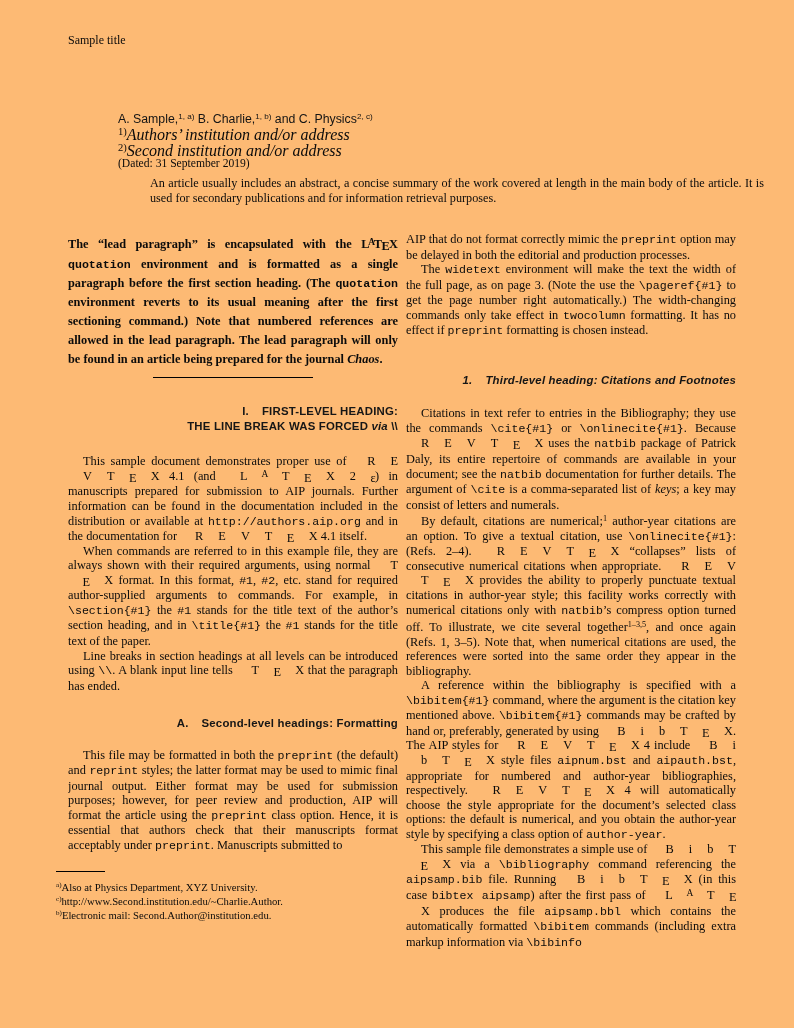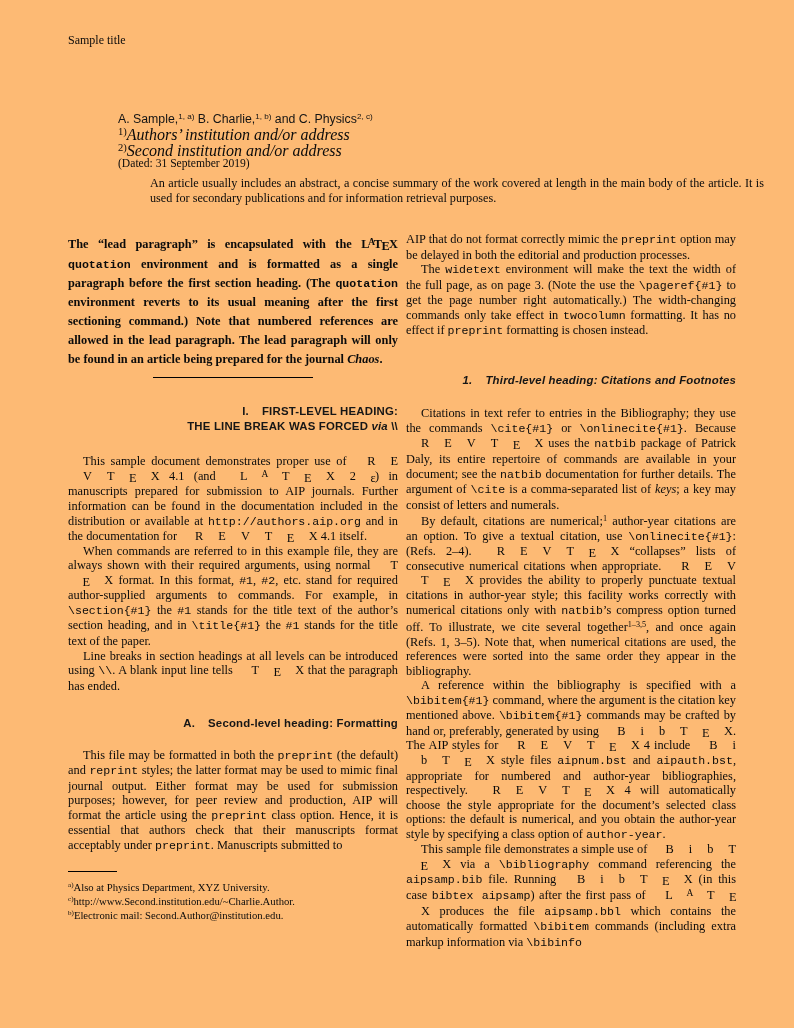--- a/index.html
+++ b/index.html
@@ -44,21 +44,21 @@
   .hd3 .hd-text, .hd3 .hnum { font-style:italic; }
 
   .tt  { font-family:"Liberation Mono", monospace; font-size:0.94em; }
   .it  { font-style:italic; }
   .sup { font-size:0.66em; vertical-align:0.5em; }
 
   .logo span { display:inline-block; }
   .logo .lo { transform:translateY(2.2px); margin:0 -0.6px; }
   .logo .hi { font-size:0.76em; transform:translateY(-3px); margin:0 -1.2px; }
 
-  .footnotes { position:absolute; left:68px; top:871px; width:330px; font-size:10.7px;
+  .footnotes { position:absolute; left:56px; top:871px; width:330px; font-size:10.7px;
                line-height:12.4px; }
   .fn-rule { width:49px; height:1.3px; background:#000; margin-bottom:7px; }
   .fn-line { margin-bottom:0; }
 </style>
 </head>
 <body>
 
 <div class="page">
 
   <div class="running-head">Sample title</div>
@@ -82,21 +82,21 @@
     <div class="hd" style="margin-top:26px;">
       <div><span class="hnum">I.</span><span>FIRST-LEVEL HEADING:</span></div>
       <div><span>THE LINE BREAK WAS FORCED </span><span class="hd-it">via</span><span> \\</span></div>
     </div>
 
     <p class="body" style="margin-top:21px;"><span>This sample document demonstrates proper use of </span><span class="logo"><span>R</span><span>E</span><span>V</span><span>T</span><span class="lo">E</span><span>X</span></span><span> 4.1 (and </span><span class="logo"><span>L</span><span class="hi">A</span><span>T</span><span class="lo">E</span><span>X</span><span>2</span><span class="lo">ε</span></span><span>) in manuscripts prepared for submission to AIP journals. Further information can be found in the documentation included in the distribution or available at </span><span class="tt">http://authors.aip.org</span><span> and in the documentation for </span><span class="logo"><span>R</span><span>E</span><span>V</span><span>T</span><span class="lo">E</span><span>X</span></span><span> 4.1 itself.</span></p>
     <p class="body"><span>When commands are referred to in this example file, they are always shown with their required arguments, using normal </span><span class="logo"><span>T</span><span class="lo">E</span><span>X</span></span><span> format. In this format, </span><span class="tt">#1</span><span>, </span><span class="tt">#2</span><span>, etc. stand for required author-supplied arguments to commands. For example, in </span><span class="tt">\section{#1}</span><span> the </span><span class="tt">#1</span><span> stands for the title text of the author’s section heading, and in </span><span class="tt">\title{#1}</span><span> the </span><span class="tt">#1</span><span> stands for the title text of the paper.</span></p>
     <p class="body"><span>Line breaks in section headings at all levels can be introduced using </span><span class="tt">\\</span><span>. A blank input line tells </span><span class="logo"><span>T</span><span class="lo">E</span><span>X</span></span><span> that the paragraph has ended.</span></p>
 
     <div class="hd" style="margin-top:23px;">
-      <span class="hnum">A.</span><span>Second-level heading: Formatting</span>
+      <span class="hnum">A.</span><span>Second-level headings: Formatting</span>
     </div>
 
     <p class="body" style="margin-top:17px;"><span>This file may be formatted in both the </span><span class="tt">preprint</span><span> (the default) and </span><span class="tt">reprint</span><span> styles; the latter format may be used to mimic final journal output. Either format may be used for submission purposes; however, for peer review and production, AIP will format the article using the </span><span class="tt">preprint</span><span> class option. Hence, it is essential that authors check that their manuscripts format acceptably under </span><span class="tt">preprint</span><span>. Manuscripts submitted to</span></p>
   </div>
 
   <div class="footnotes">
     <div class="fn-rule"></div>
     <div class="fn-line"><span class="sup">a)</span><span>Also at Physics Department, XYZ University.</span></div>
     <div class="fn-line"><span class="sup">c)</span><span>http://www.Second.institution.edu/~Charlie.Author.</span></div>
     <div class="fn-line"><span class="sup">b)</span><span>Electronic mail: Second.Author@institution.edu.</span></div>

